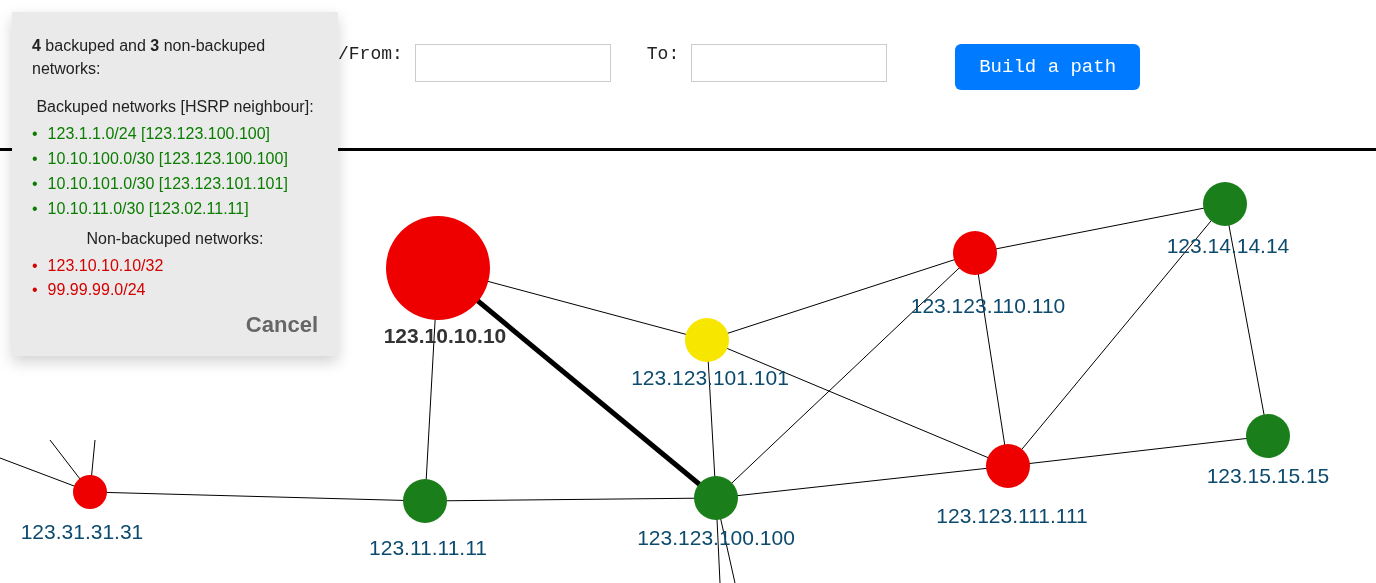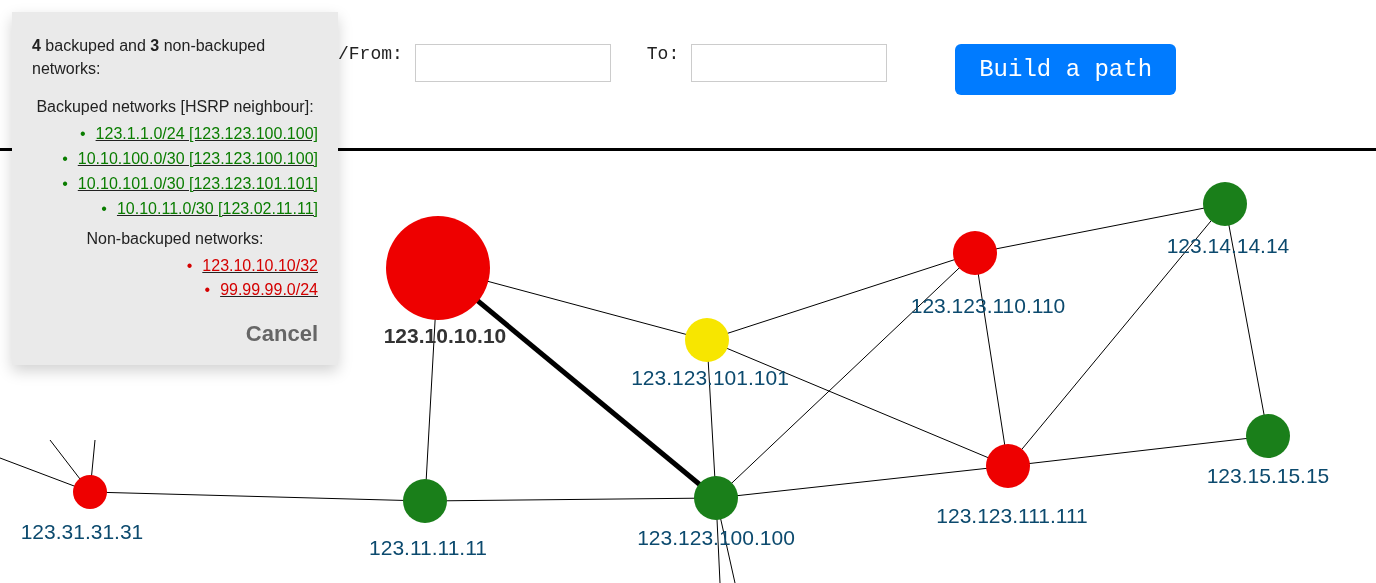--- a/index.html
+++ b/index.html
@@ -39,21 +39,21 @@
   }
   .controls .lbl-to { margin-left: 24px; }
   .controls .build-btn {
     margin-left: 56px;
     background: #007bff;
     color: #fff;
     border: none;
     border-radius: 6px;
     padding: 12px 24px;
     font-family: "Courier New", monospace;
-    font-size: 24px;
+    font-size: 19px;
     cursor: pointer;
   }
 
   
   .divider {
     position: absolute;
     left: 0;
     top: 148px;
     width: 100%;
     height: 3px;
@@ -97,41 +97,40 @@
   }
   .popup .summary b { font-weight: 700; }
   .popup .section-title {
     text-align: center;
     margin: 8px 0 6px 0;
   }
   .popup ul {
     list-style: none;
     margin: 0 0 8px 0;
     padding: 0;
-    text-align: right;
-    text-decoration: underline;
+    text-align: left;
   }
   .popup ul li {
     line-height: 1.55;
   }
   .popup ul li::before {
     content: "\2022";
     display: inline-block;
     margin-right: 10px;
   }
   .popup ul.green li,
   .popup ul.green li::before { color: #0a7d00; }
   .popup ul.red li,
   .popup ul.red li::before { color: #d40000; }
   .popup .cancel {
     text-align: right;
     font-size: 22px;
     font-weight: 600;
     color: #666;
-    margin-top: 18px;
+    margin-top: 9px;
     cursor: pointer;
   }
 </style>
 </head>
 <body>
 
 <div class="controls">
   <span class="lbl-from">/From:</span>
   <input type="text" value="" style="">
   <span class="lbl-to">To:</span>

